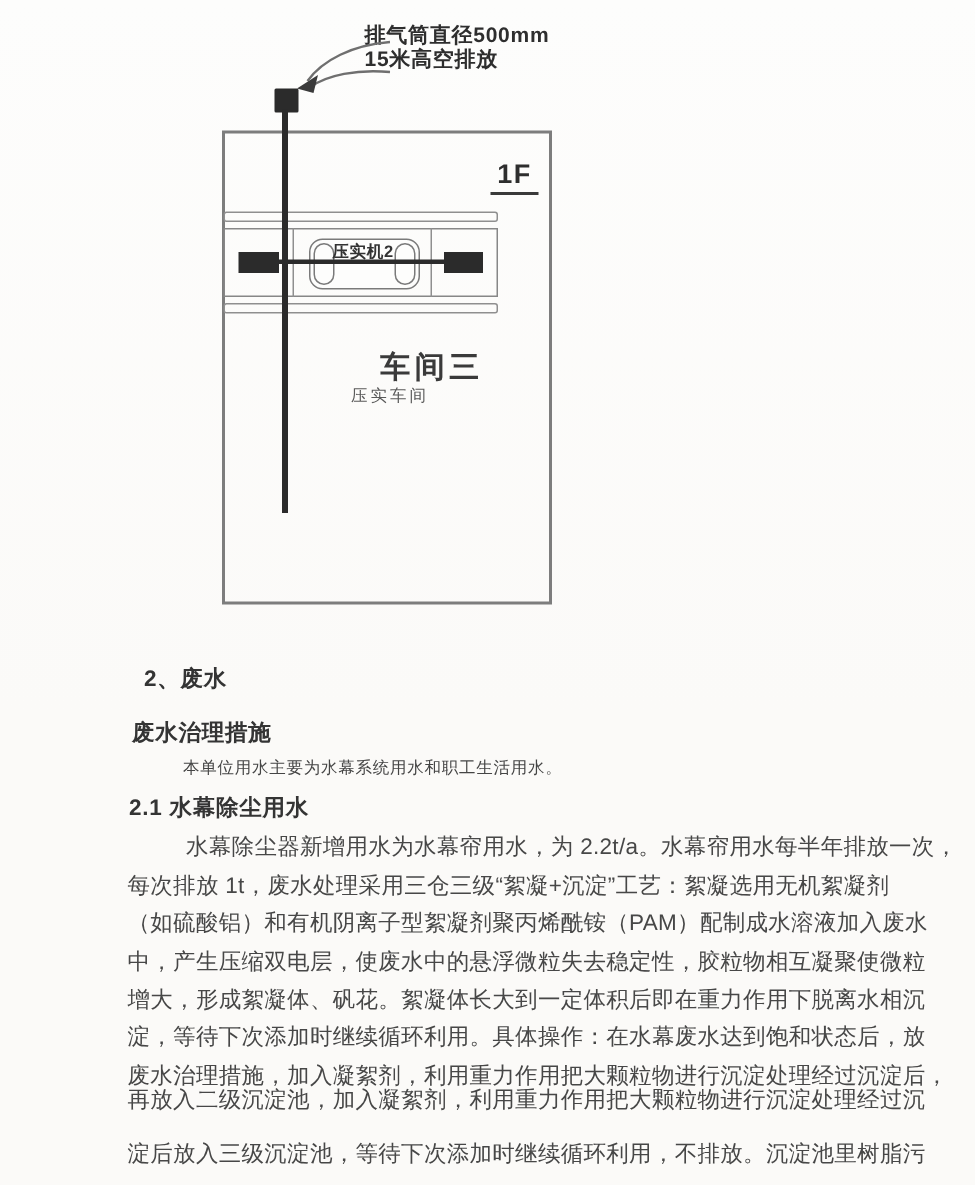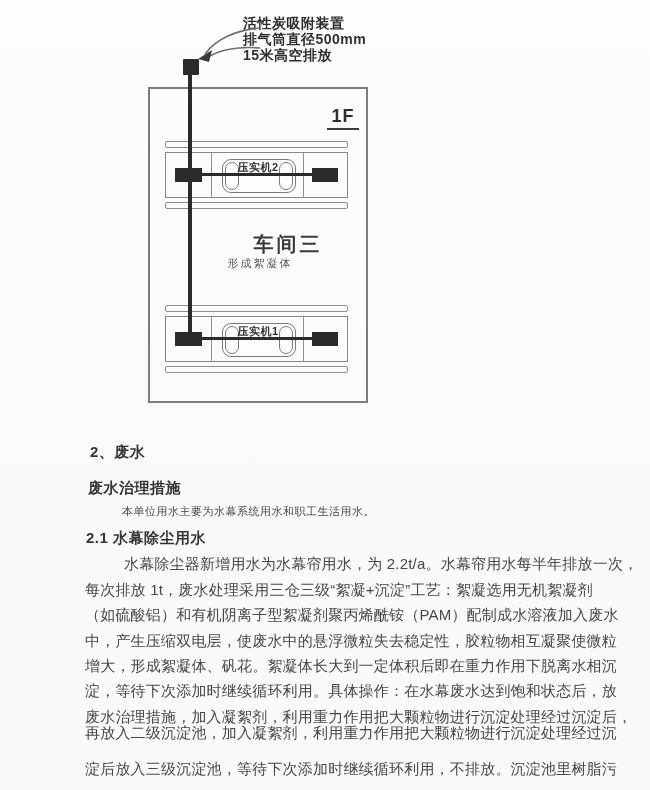--- a/index.html
+++ b/index.html
@@ -24,21 +24,21 @@
   .floor-label{
     position:absolute;left:327px;top:90px;width:32px;
     font-size:18px;font-weight:700;color:#2e2e2e;text-align:center;
     border-bottom:2px solid #3a3a3a;padding-bottom:1px;letter-spacing:1px;margin-top:16px;
   }
   .workshop-title{position:absolute;left:224px;top:231px;width:72px;text-align:center;
     font-size:20px;font-weight:700;color:#3a3a3a;letter-spacing:3px;white-space:nowrap;margin-left:28px;}
   .workshop-subtitle{position:absolute;left:224px;top:256px;width:72px;text-align:center;
     font-size:11px;color:#5a5a5a;letter-spacing:2px;white-space:nowrap;}
 
-  .compactor{position:absolute;left:165px;width:170px;height:72px;}
+  .compactor{position:absolute;left:149px;width:170px;height:72px;}
   .compactor .rail{position:absolute;left:0;width:181px;height:5px;border:1px solid #8f8f8f;border-radius:2px;}
   .compactor .rail-top{top:0;}
   .compactor .rail-bottom{top:61px;}
   .compactor .housing{position:absolute;left:0;top:11px;width:181px;height:44px;border:1px solid #878787;}
   .compactor .divider{position:absolute;top:11px;height:46px;width:0;border-left:1px solid #8f8f8f;}
   .compactor .d-l{left:46px;}
   .compactor .d-r{left:138px;}
   .compactor .roundbox{position:absolute;left:57px;top:18px;width:72px;height:32px;border:1px solid #7a7a7a;border-radius:9px;background:#fdfdfc;}
   .compactor .capsule{position:absolute;top:21px;width:12px;height:26px;border:1px solid #7a7a7a;border-radius:7px;}
   .compactor .cap-l{left:60px;}
@@ -47,35 +47,34 @@
     font-size:11px;font-weight:700;color:#333;white-space:nowrap;letter-spacing:0.5px;}
   .compactor .hline{position:absolute;left:24px;top:32px;width:136px;height:3px;background:#2b2b2b;}
   .compactor .conn{position:absolute;top:27px;height:14px;background:#2b2b2b;z-index:6;}
   .compactor .conn-l{left:10px;width:27px;}
   .compactor .conn-r{left:147px;width:26px;}
   .compactor-2{top:141px;}
   .compactor-1{top:305px;}
 
   
   .doc-heading{position:absolute;font-size:15px;font-weight:700;color:#343434;white-space:nowrap;letter-spacing:0.5px;}
-  .h-wastewater{left:90px;top:443px;}
+  .h-wastewater{left:96px;top:443px;}
   .h-measures{left:88px;top:479px;}
   .h-section21{left:86px;top:529px;}
   .intro-line{position:absolute;left:122px;top:504px;font-size:11px;color:#454545;white-space:nowrap;letter-spacing:0.5px;}
   .para{position:absolute;left:85px;top:555px;width:492px;}
   .para-line{position:absolute;left:0;font-size:15px;color:#474747;white-space:nowrap;letter-spacing:0.2px;}
   .para-line.indent{left:39px;}
 </style>
 </head>
 <body>
 
 <div class="page">
 
   <div class="stack-annotation">
-    <div>活性炭吸附装置</div>
     <div>排气筒直径500mm</div>
     <div>15米高空排放</div>
   </div>
 
   <svg class="leader-svg" width="72" height="48" viewBox="0 0 72 48">
     <path d="M70,6 C45,8 25,18 15,32" fill="none" stroke="#6f6f6f" stroke-width="1.6"></path>
     <path d="M70,26 C48,24 28,28 17,36" fill="none" stroke="#6f6f6f" stroke-width="1.6"></path>
     <polygon points="8,37 22,28 19,40" fill="#3a3a3a"></polygon>
   </svg>
 
@@ -94,36 +93,22 @@
     <div class="capsule cap-l"></div>
     <div class="capsule cap-r"></div>
     <div class="hline"></div>
     <div class="conn conn-l"></div>
     <div class="conn conn-r"></div>
     <div class="comp-label">压实机2</div>
     <div class="rail rail-bottom"></div>
   </div>
 
   <div class="workshop-title">车间三</div>
-  <div class="workshop-subtitle">形成絮凝体</div>
+  <div class="workshop-subtitle">压实车间</div>
 
-  <div class="compactor compactor-1">
-    <div class="rail rail-top"></div>
-    <div class="housing"></div>
-    <div class="divider d-l"></div>
-    <div class="divider d-r"></div>
-    <div class="roundbox"></div>
-    <div class="capsule cap-l"></div>
-    <div class="capsule cap-r"></div>
-    <div class="hline"></div>
-    <div class="conn conn-l"></div>
-    <div class="conn conn-r"></div>
-    <div class="comp-label">压实机1</div>
-    <div class="rail rail-bottom"></div>
-  </div>
 
   <div class="doc-heading h-wastewater">2、废水</div>
   <div class="doc-heading h-measures">废水治理措施</div>
   <div class="intro-line">本单位用水主要为水幕系统用水和职工生活用水。</div>
   <div class="doc-heading h-section21">2.1 水幕除尘用水</div>
 
   <div class="para">
     <div class="para-line indent" style="top:0px">水幕除尘器新增用水为水幕帘用水，为 2.2t/a。水幕帘用水每半年排放一次，</div>
     <div class="para-line" style="top:26px">每次排放 1t，废水处理采用三仓三级“絮凝+沉淀”工艺：絮凝选用无机絮凝剂</div>
     <div class="para-line" style="top:51px">（如硫酸铝）和有机阴离子型絮凝剂聚丙烯酰铵（PAM）配制成水溶液加入废水</div>

